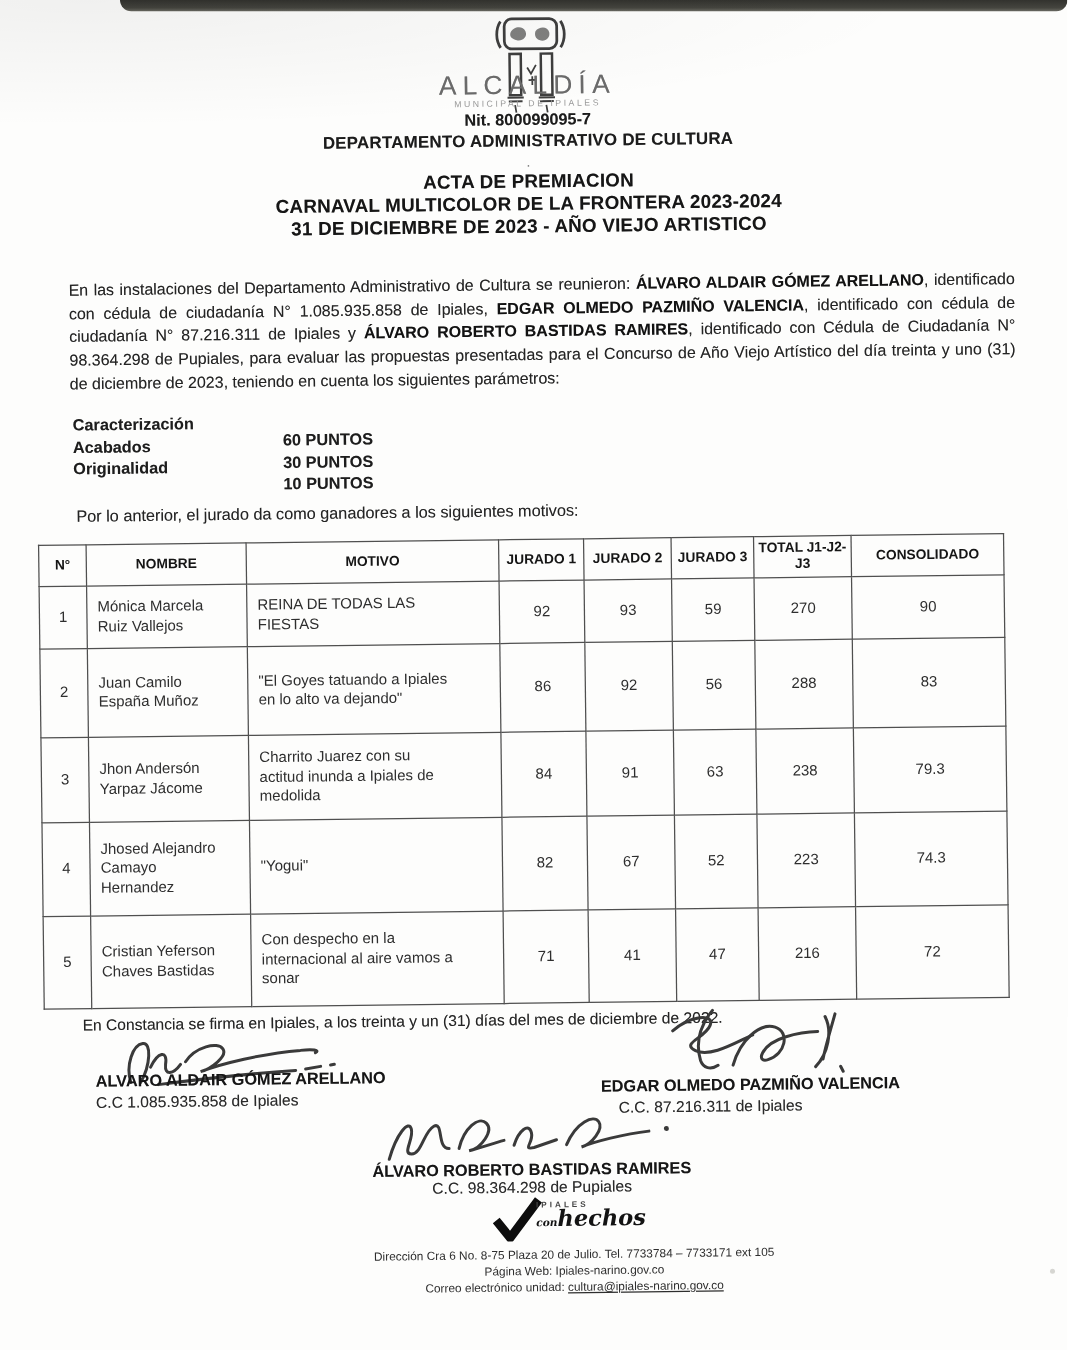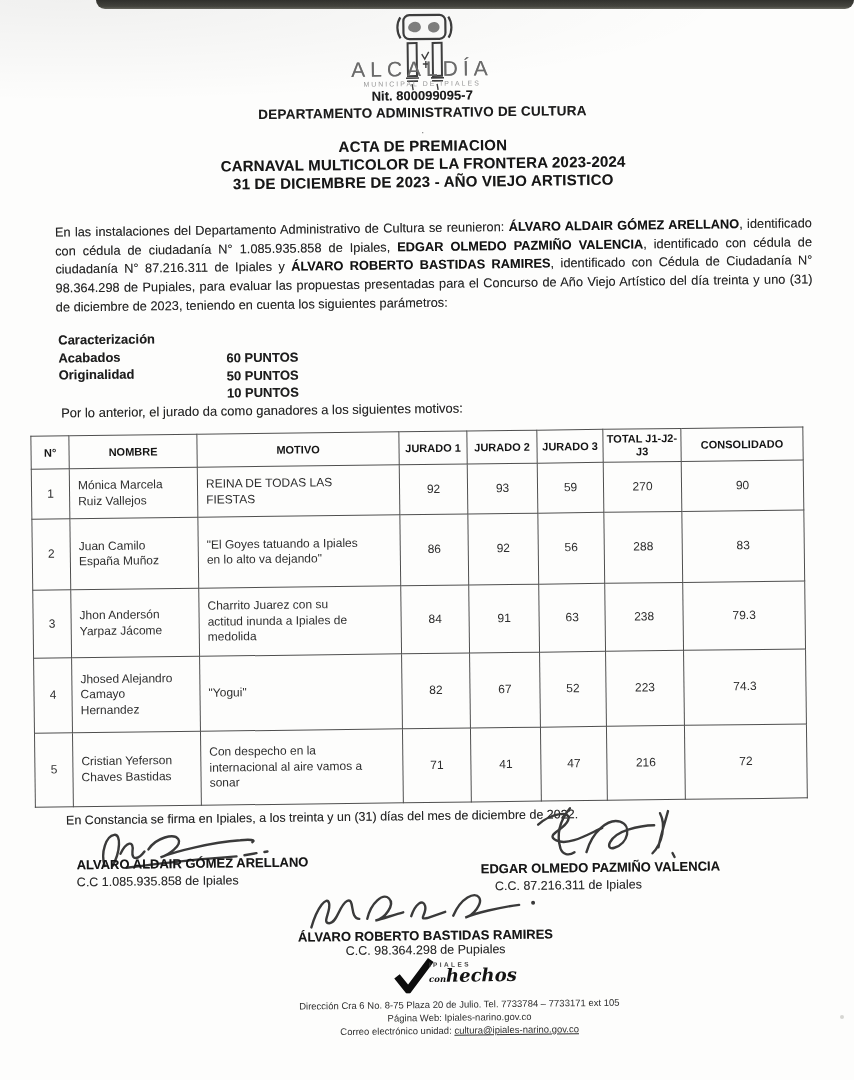--- a/index.html
+++ b/index.html
@@ -23,21 +23,21 @@
   #nit{top:88px;font-size:13px;font-weight:700;color:#1c1c1c;}
   #dept{top:105px;font-size:13.5px;font-weight:700;color:#1c1c1c;letter-spacing:.2px;}
   #mid-dot{top:125px;font-size:12px;color:#888;}
   #title{top:137px;font-size:15px;font-weight:700;line-height:18px;color:#161616;letter-spacing:.2px;}
   
   #intro{left:58px;top:206px;width:757px;font-size:12.8px;line-height:18.8px;text-align:justify;color:#242424;}
   #intro b{color:#121212;}
   
   #criteria{left:60px;top:327px;font-size:13px;font-weight:700;color:#1d1d1d;line-height:17.5px;}
   .crit-label{display:inline-block;width:168px;}
-  .crit-value{position:relative;top:20px;}
+  .crit-value{position:relative;top:14px;}
   #leadin{left:62px;top:401px;font-size:13px;color:#242424;}
   
   table{position:absolute;left:31px;top:431px;border-collapse:collapse;table-layout:fixed;width:772px;}
   th,td{border:1px solid #4f4f4f;overflow:hidden;}
   th{font-size:11px;font-weight:700;color:#151515;text-align:center;vertical-align:middle;
      padding:2px 3px;line-height:13px;overflow-wrap:anywhere;}
   td{font-size:12px;color:#2e2e2e;vertical-align:middle;line-height:15.5px;}
   td.num{text-align:center;}
   td.nombre{padding:3px 20px 3px 8px;}
   td.motivo{padding:3px 34px 3px 8px;}
@@ -99,21 +99,21 @@
     <div class="abs ctr ink" id="title">
       <div>ACTA DE PREMIACION</div>
       <div>CARNAVAL MULTICOLOR DE LA FRONTERA 2023-2024</div>
       <div>31 DE DICIEMBRE DE 2023 - AÑO VIEJO ARTISTICO</div>
     </div>
 
     <p class="abs ink" id="intro"><span>En las instalaciones del Departamento Administrativo de Cultura se reunieron: </span><b>ÁLVARO ALDAIR GÓMEZ ARELLANO</b><span>, identificado con cédula de ciudadanía N° 1.085.935.858 de Ipiales, </span><b>EDGAR OLMEDO PAZMIÑO VALENCIA</b><span>, identificado con cédula de ciudadanía N° 87.216.311 de Ipiales y </span><b>ÁLVARO ROBERTO BASTIDAS RAMIRES</b><span>, identificado con Cédula de Ciudadanía N° 98.364.298 de Pupiales, para evaluar las propuestas presentadas para el Concurso de Año Viejo Artístico del día treinta y uno (31) de diciembre de 2023, teniendo en cuenta los siguientes parámetros:</span></p>
 
     <div class="abs ink" id="criteria">
       <div><span class="crit-label">Caracterización</span><span class="crit-value">60 PUNTOS</span></div>
-      <div><span class="crit-label">Acabados</span><span class="crit-value">50 PUNTOS</span></div>
+      <div><span class="crit-label">Acabados</span><span class="crit-value">30 PUNTOS</span></div>
       <div><span class="crit-label">Originalidad</span><span class="crit-value">10 PUNTOS</span></div>
     </div>
 
     <div class="abs ink" id="leadin">Por lo anterior, el jurado da como ganadores a los siguientes motivos:</div>
 
     <table>
       <colgroup>
           <col style="width:38px">
           <col style="width:128px">
           <col style="width:202px">

